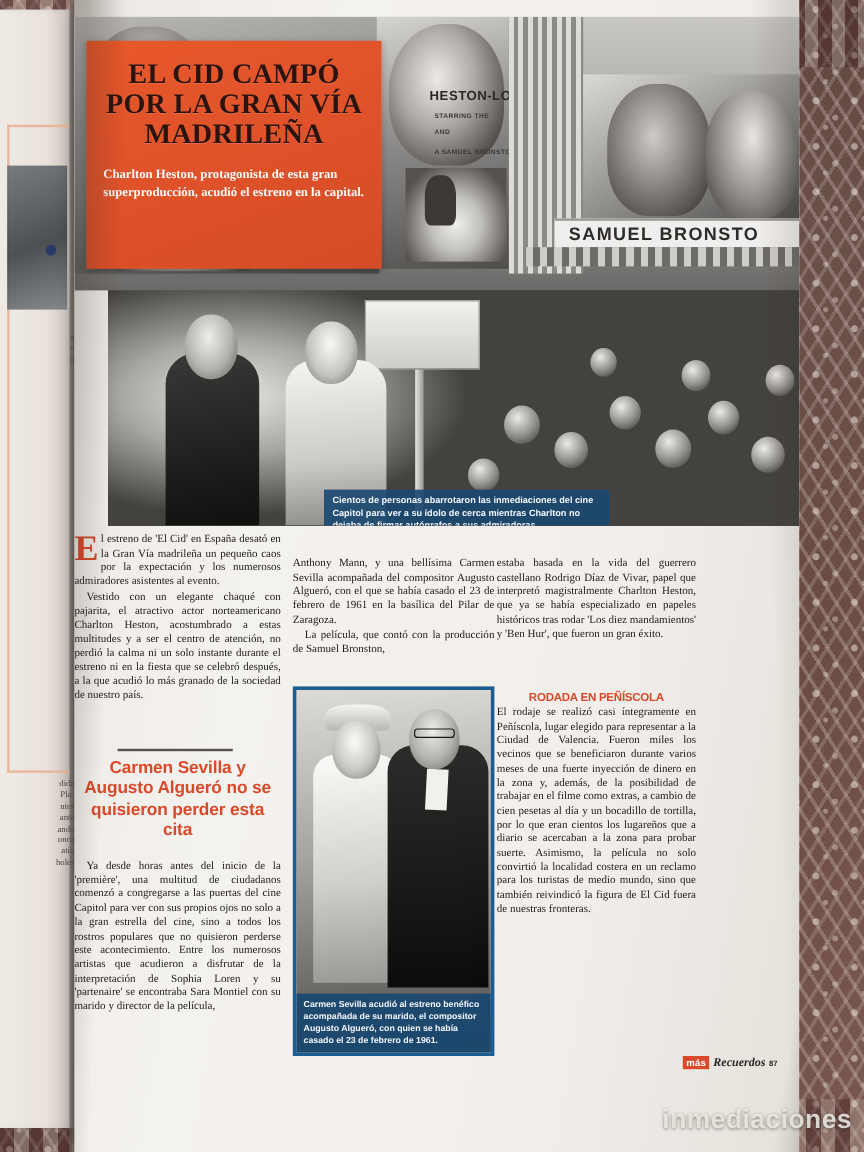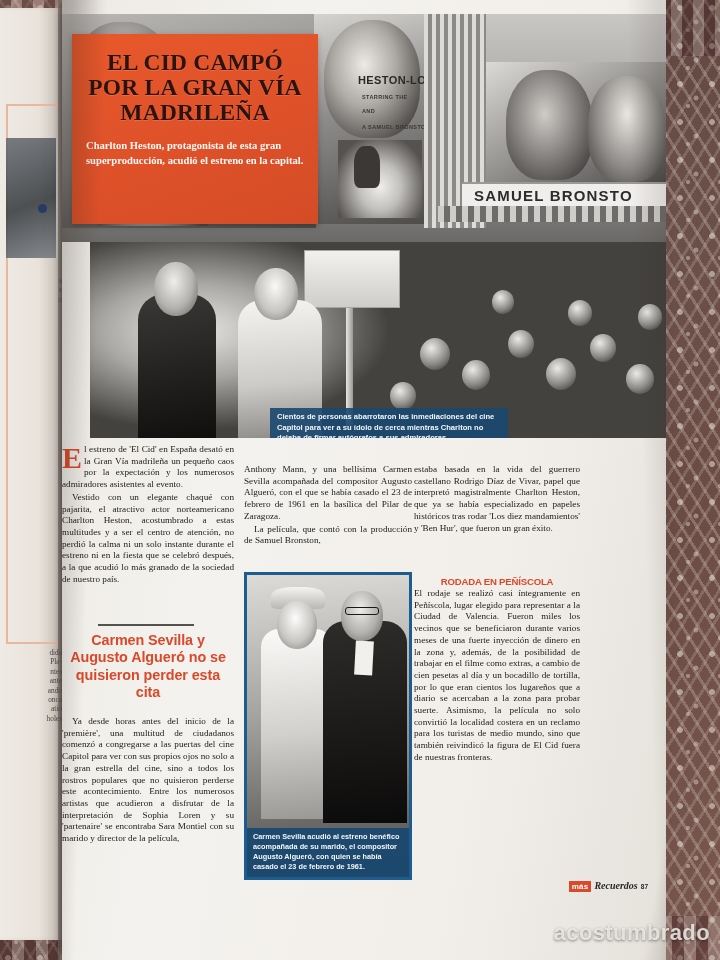--- a/index.html
+++ b/index.html
@@ -518,13 +518,13 @@
   </div>
 
   <div id="footer">
     <span id="logo-mas">más</span>
     <span id="logo-rec">Recuerdos</span>
     <span id="logo-num">87</span>
   </div>
 
 </div>
 
-<div id="watermark">acostumbrado</div>
+<div id="watermark">inmediaciones</div>
 
 </body></html>

